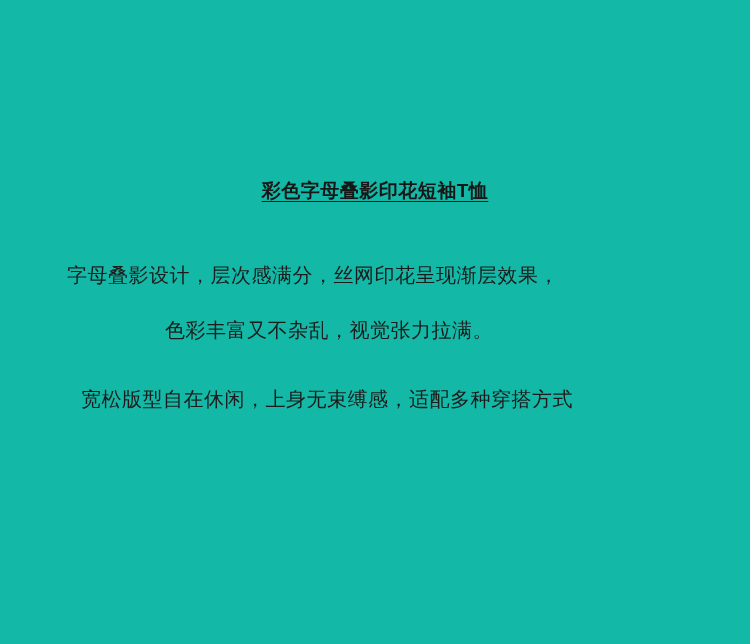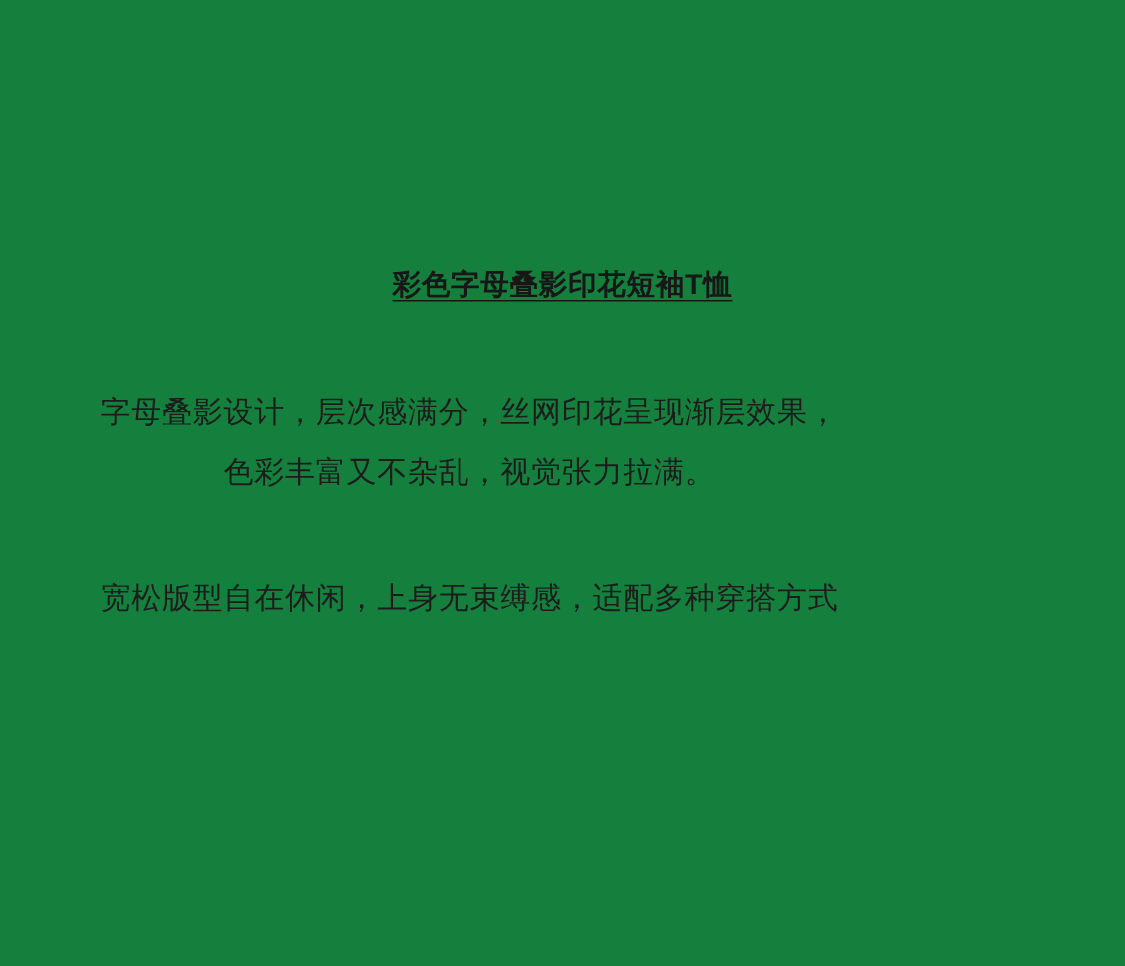--- a/index.html
+++ b/index.html
@@ -11,21 +11,21 @@
     width: 750px;
     height: 644px;
     font-family: "Liberation Sans", "DejaVu Sans", sans-serif;
     color: #1a1a1a;
     overflow: hidden;
   }
   .page {
     position: relative;
     width: 750px;
     height: 644px;
-    background: #15803d;
+    background: #14b8a6;
     box-sizing: border-box;
   }
   .content {
     position: absolute;
     left: 0;
     top: 0;
     width: 750px;
     text-align: center;
   }
   .title {
@@ -47,22 +47,22 @@
     position: absolute;
     left: 0;
     width: 626px;
     font-size: 20px;
     font-weight: normal;
     line-height: 30px;
     letter-spacing: 0.5px;
     color: #1c1c1c;
   }
   .line-1 { top: 240px; }
-  .line-2 { top: 280px; }
-  .line-3 { top: 364px; }
+  .line-2 { top: 295px; margin-left: 16px; }
+  .line-3 { top: 364px; margin-left: 14px; }
 </style>
 </head>
 <body>
 
 <div class="page">
   <div class="content">
     <h1 class="title">彩色字母叠影印花短袖T恤</h1>
     <p class="desc-line line-1">字母叠影设计，层次感满分，丝网印花呈现渐层效果，</p>
     <p class="desc-line line-2">色彩丰富又不杂乱，视觉张力拉满。</p>
     <p class="desc-line line-3">宽松版型自在休闲，上身无束缚感，适配多种穿搭方式</p>

